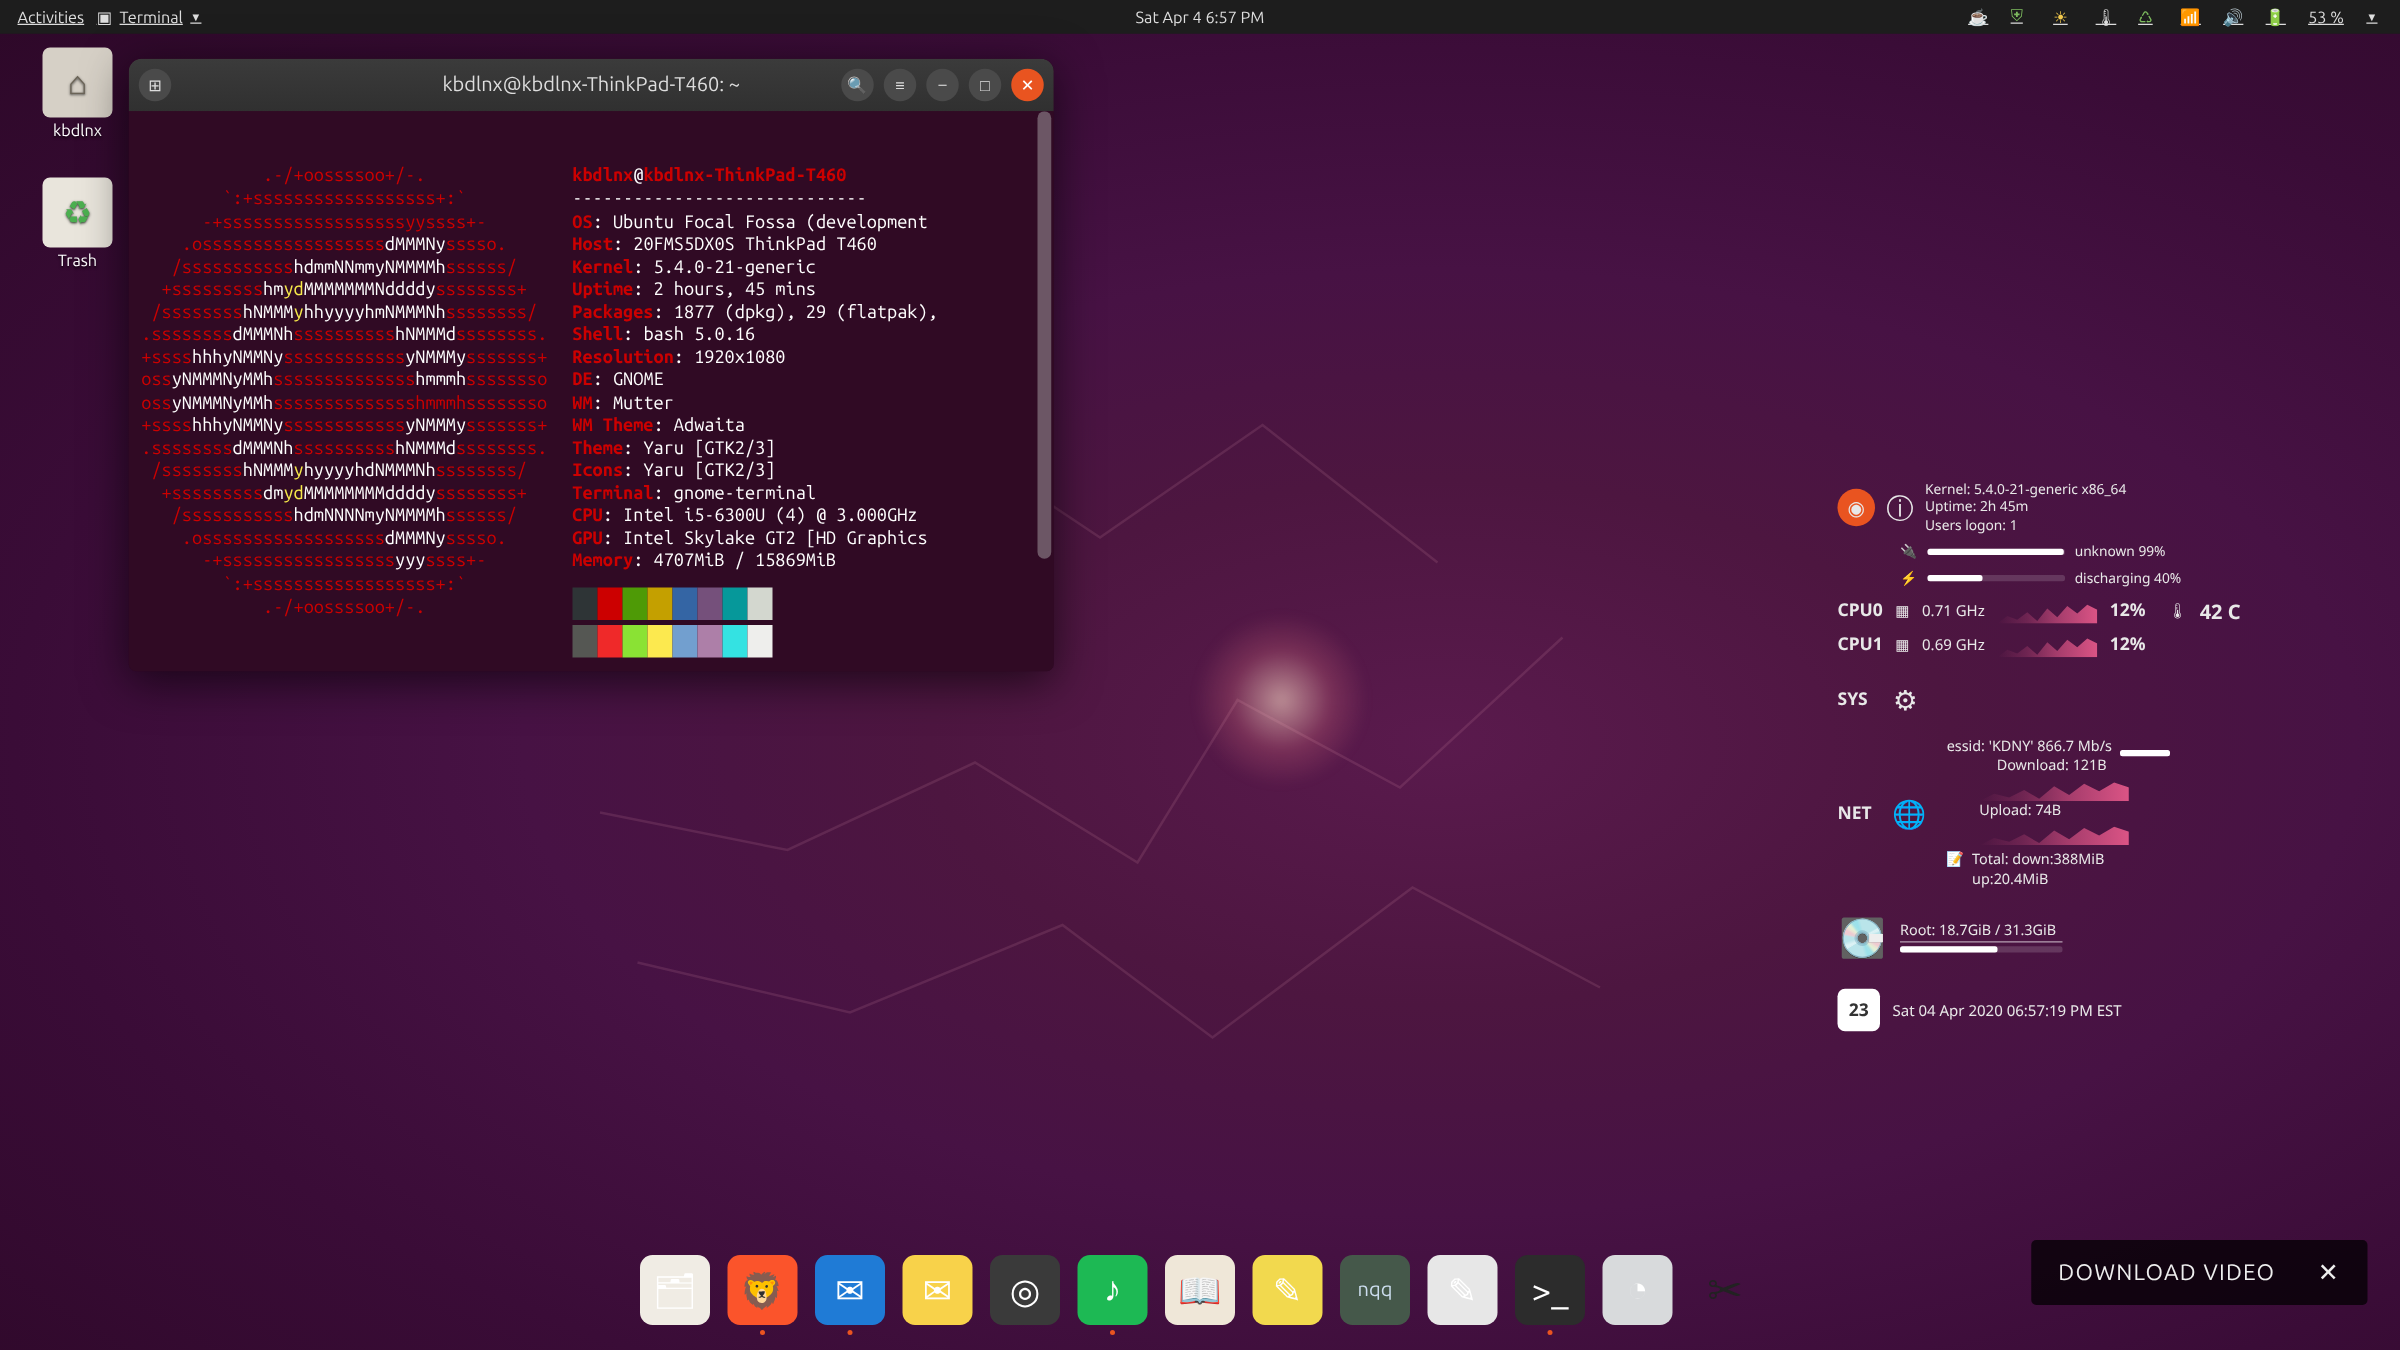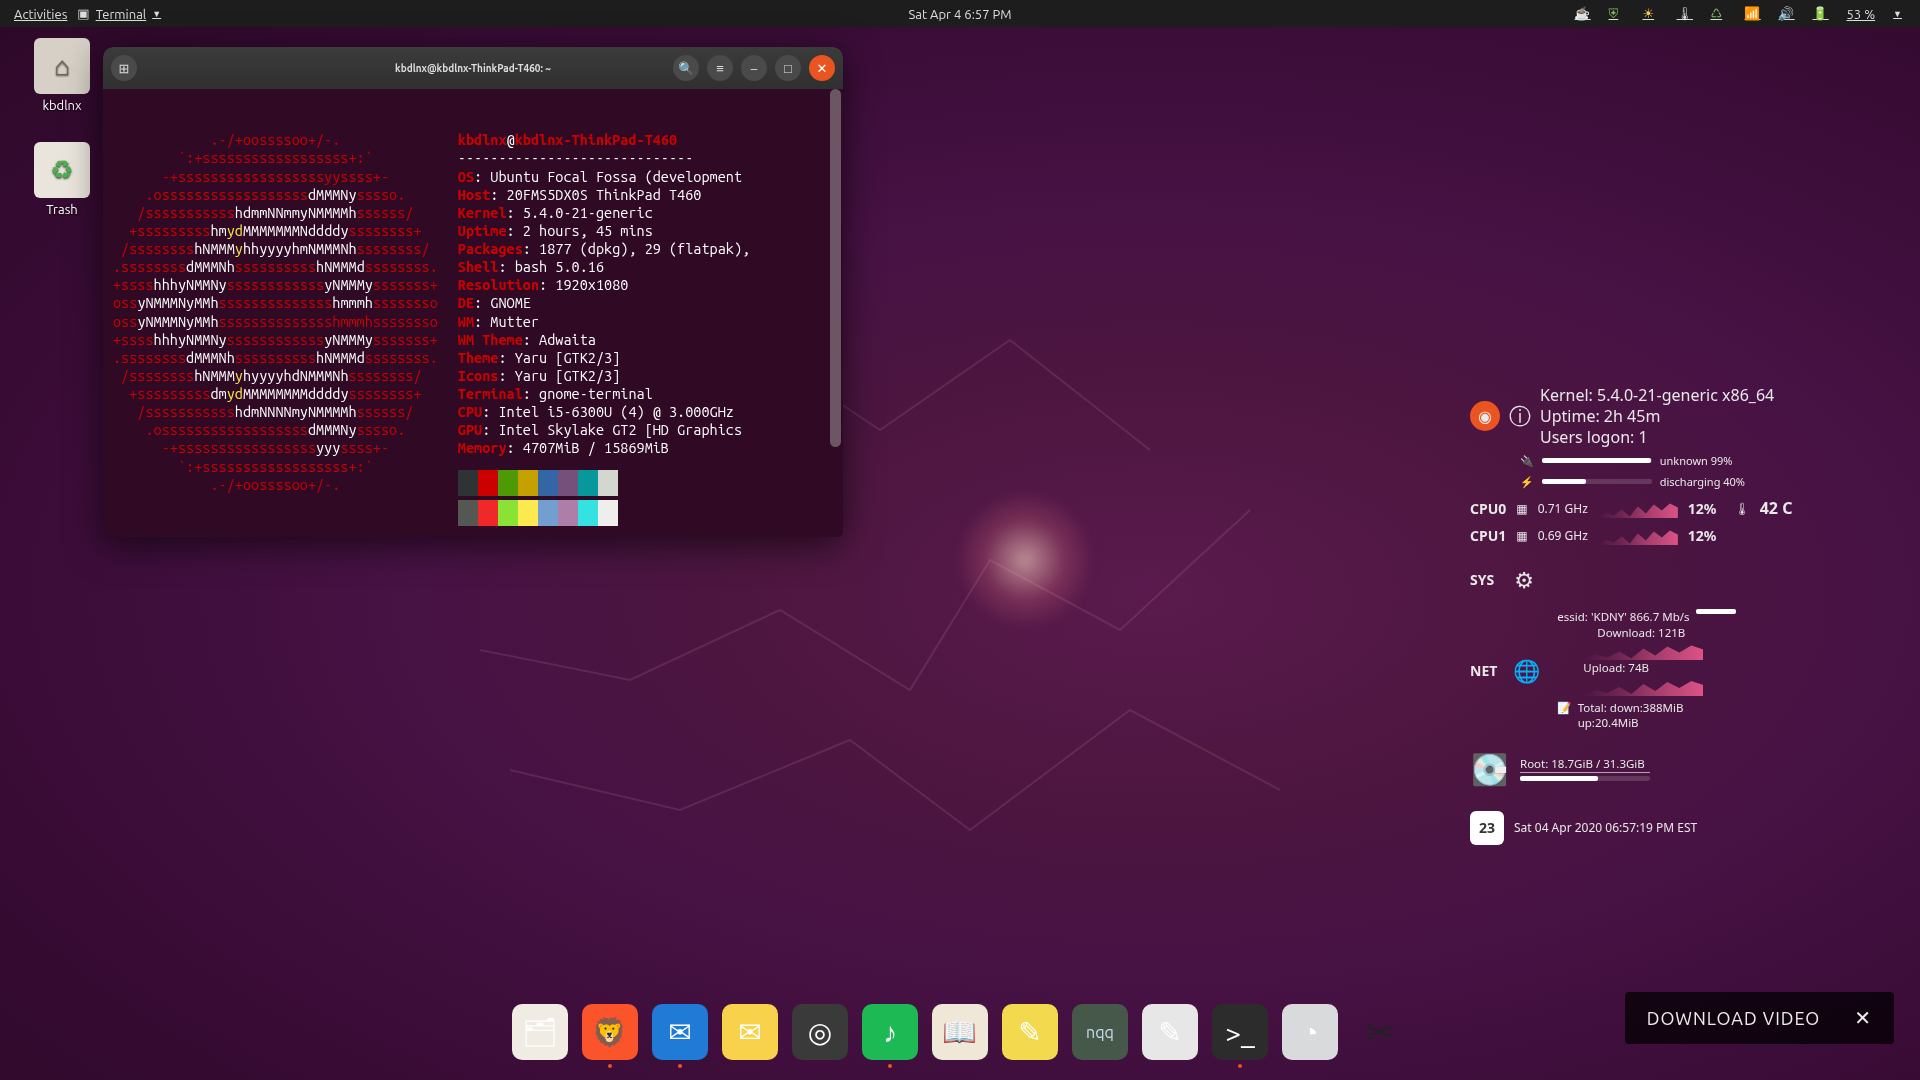--- a/index.html
+++ b/index.html
@@ -28,21 +28,21 @@
 
 #term {
   position:absolute; left:103px; top:47px; width:740px; height:490px;
   background:#300a24; border-radius:10px 10px 6px 6px;
   box-shadow:0 8px 36px rgba(0,0,0,0.6);
   display:flex; flex-direction:column; overflow:hidden;
 }
 #term-titlebar { height:42px; background:linear-gradient(#3b3b3b,#303030); display:flex; align-items:center; padding:0 8px; position:relative; border-top-left-radius:10px; border-top-right-radius:10px; }
 .tb-btn { width:26px; height:26px; border-radius:50%; background:#4a4a4a; color:#ddd; display:flex; align-items:center; justify-content:center; font-size:13px; }
 .tb-btn.close { background:#e95420; color:#fff; }
-#term-title { position:absolute; left:50%; transform:translateX(-50%); font-size:10px; font-weight:700; color:#ddd; }
+#term-title { position:absolute; left:50%; transform:translateX(-50%); font-size:16px; font-weight:400; color:#ddd; }
 .tb-ctrls { display:flex; gap:8px; margin-left:auto; }
 #term-body { flex:1; background:#300a24; padding:6px 10px; font-family:"Ubuntu Mono","DejaVu Sans Mono",monospace; font-size:14.5px; line-height:1.25; position:relative; overflow:hidden; white-space:pre; }
 #term-body .logo { color:#c00; }
 #term-body .logo .w { color:#fff; }
 #term-body .logo .y { color:#f7e94a; }
 #term-body .key { color:#cc0000; font-weight:bold; }
 #term-body .val { color:#fff; }
 #term-body .dash { color:#fff; }
 #term-body .user { color:#cc0000; font-weight:bold; }
 #term-body .host { color:#cc0000; font-weight:bold; }
@@ -127,21 +127,21 @@
   <div id="term-body">
     <div id="neofetch-content"><div style="display:flex;gap:20px"><div class="logo"><div>            .-/+oossssoo+/-.</div><div>        `:+ssssssssssssssssss+:`</div><div>      -+ssssssssssssssssssyyssss+-</div><div>    .ossssssssssssssssss<span class="w">dMMMNy</span>sssso.</div><div>   /sssssssssss<span class="w">hdmmNNmmyNMMMMh</span>ssssss/</div><div>  +sssssssss<span class="w">hm</span><span class="y">yd</span><span class="w">MMMMMMMNddddy</span>ssssssss+</div><div> /ssssssss<span class="w">hNMMM</span><span class="y">y</span><span class="w">hhyyyyhmNMMMNh</span>ssssssss/</div><div>.ssssssss<span class="w">dMMMNh</span>ssssssssss<span class="w">hNMMMd</span>ssssssss.</div><div>+ssss<span class="w">hhhyNMMNy</span>ssssssssssss<span class="w">yNMMMy</span>sssssss+</div><div>oss<span class="w">yNMMMNyMMh</span>ssssssssssssss<span class="w">hmmmh</span>ssssssso</div><div>oss<span class="w">yNMMMNyMMh</span>sssssssssssssshmmmhssssssso</div><div>+ssss<span class="w">hhhyNMMNy</span>ssssssssssss<span class="w">yNMMMy</span>sssssss+</div><div>.ssssssss<span class="w">dMMMNh</span>ssssssssss<span class="w">hNMMMd</span>ssssssss.</div><div> /ssssssss<span class="w">hNMMM</span><span class="y">y</span><span class="w">hyyyyhdNMMMNh</span>ssssssss/</div><div>  +sssssssss<span class="w">dm</span><span class="y">yd</span><span class="w">MMMMMMMMddddy</span>ssssssss+</div><div>   /sssssssssss<span class="w">hdmNNNNmyNMMMMh</span>ssssss/</div><div>    .ossssssssssssssssss<span class="w">dMMMNy</span>sssso.</div><div>      -+sssssssssssssssss<span class="w">yyy</span>ssss+-</div><div>        `:+ssssssssssssssssss+:`</div><div>            .-/+oossssoo+/-.</div></div><div><div><span class="user">kbdlnx</span><span class="at">@</span><span class="host">kbdlnx-ThinkPad-T460</span></div><div class="dash">-----------------------------</div><div><span class="key">OS</span><span class="val">: Ubuntu Focal Fossa (development</span></div><div><span class="key">Host</span><span class="val">: 20FMS5DX0S ThinkPad T460</span></div><div><span class="key">Kernel</span><span class="val">: 5.4.0-21-generic</span></div><div><span class="key">Uptime</span><span class="val">: 2 hours, 45 mins</span></div><div><span class="key">Packages</span><span class="val">: 1877 (dpkg), 29 (flatpak),</span></div><div><span class="key">Shell</span><span class="val">: bash 5.0.16</span></div><div><span class="key">Resolution</span><span class="val">: 1920x1080</span></div><div><span class="key">DE</span><span class="val">: GNOME</span></div><div><span class="key">WM</span><span class="val">: Mutter</span></div><div><span class="key">WM Theme</span><span class="val">: Adwaita</span></div><div><span class="key">Theme</span><span class="val">: Yaru [GTK2/3]</span></div><div><span class="key">Icons</span><span class="val">: Yaru [GTK2/3]</span></div><div><span class="key">Terminal</span><span class="val">: gnome-terminal</span></div><div><span class="key">CPU</span><span class="val">: Intel i5-6300U (4) @ 3.000GHz</span></div><div><span class="key">GPU</span><span class="val">: Intel Skylake GT2 [HD Graphics</span></div><div><span class="key">Memory</span><span class="val">: 4707MiB / 15869MiB</span></div><div style="height:8px"></div><div class="palette"><span style="background:#2e3436"></span><span style="background:#cc0000"></span><span style="background:#4e9a06"></span><span style="background:#c4a000"></span><span style="background:#3465a4"></span><span style="background:#75507b"></span><span style="background:#06989a"></span><span style="background:#d3d7cf"></span></div><div class="palette"><span style="background:#555753"></span><span style="background:#ef2929"></span><span style="background:#8ae234"></span><span style="background:#fce94f"></span><span style="background:#729fcf"></span><span style="background:#ad7fa8"></span><span style="background:#34e2e2"></span><span style="background:#eeeeec"></span></div></div></div><div style="height:14px"></div></div>
     <div class="scrollbar"></div>
   </div>
 </div>
 
 <div id="conky">
   <div class="row" style="margin-top:-10px">
     <div class="icon" style="background:#e95420;border-radius:50%;width:30px;height:30px;font-size:16px">◉</div>
     <div class="icon" style="width:20px">ⓘ</div>
-    <div style="font-size:16px;line-height:1.3">
+    <div style="font-size:11px;line-height:1.3">
       <div>Kernel: 5.4.0-21-generic x86_64</div>
       <div>Uptime: 2h 45m</div>
       <div>Users logon: 1</div>
     </div>
   </div>
   <div class="row" style="margin-left:50px;gap:8px;font-size:11px">
     <span>🔌</span>
     <div class="bar" style="width:110px">
         <span id="bat-bar" style="width: 99%;"></span>
       </div>
@@ -174,21 +174,21 @@
 
   <div class="row" style="margin-top:14px">
     <span class="lbl">SYS</span>
     <span class="icon">⚙</span>
   </div>
 
   <div class="row" style="margin-top:10px">
     <span class="lbl">NET</span>
     <span class="icon">🌐</span>
     <div style="font-size:11.5px;line-height:1.35">
-      <div style="display:flex;gap:6px;align-items:flex-start">
+      <div style="display:flex;gap:6px;align-items:flex-end">
         <span>essid: 'KDNY' 866.7 Mb/s</span>
         <div class="bar" style="width:40px">
             <span style="width:100%"></span>
           </div>
       </div>
       <div style="margin-left:40px">Download: 121B</div>
       <div class="spark" style="width:120px;margin-left:26px"></div>
       <div style="margin-left:26px">Upload: 74B</div>
       <div class="spark" style="width:120px;margin-left:26px"></div>
       <div style="display:flex;gap:6px;align-items:flex-start;margin-top:4px">

